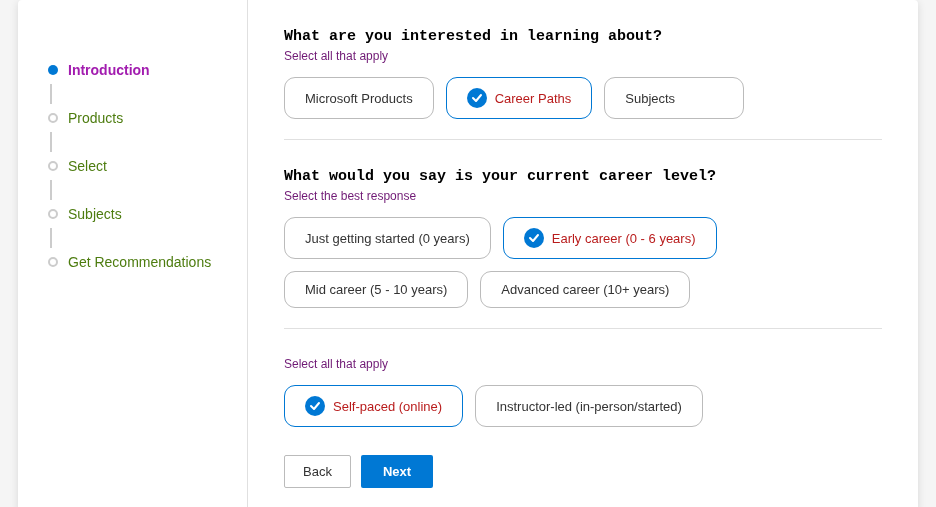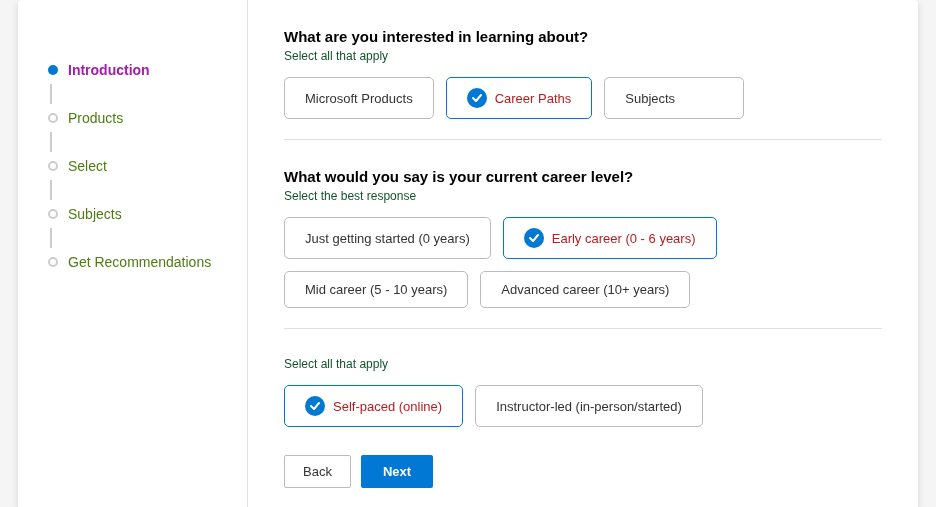--- a/index.html
+++ b/index.html
@@ -84,36 +84,37 @@
       overflow-y: auto;
     }
     .section {
       margin-bottom: 28px;
     }
     .section-title {
       font-size: 15px;
       font-weight: 600;
       color: #000;
       margin-bottom: 4px;
+      font-family: Liberation Mono, monospace;
     }
     .section-subtitle {
       font-size: 12px;
-      color: #14532d;
+      color: #701a75;
       margin-bottom: 14px;
     }
     .options-row {
       display: flex;
       gap: 12px;
       flex-wrap: wrap;
     }
     .option-btn {
       display: flex;
       align-items: center;
       border: 1px solid #bbb;
-      border-radius: 5px;
+      border-radius: 11px;
       padding: 10px 20px;
       font-size: 13px;
       font-weight: 500;
       color: #333;
       background: #fff;
       cursor: pointer;
       min-width: 140px;
       position: relative;
       gap: 8px;
     }

